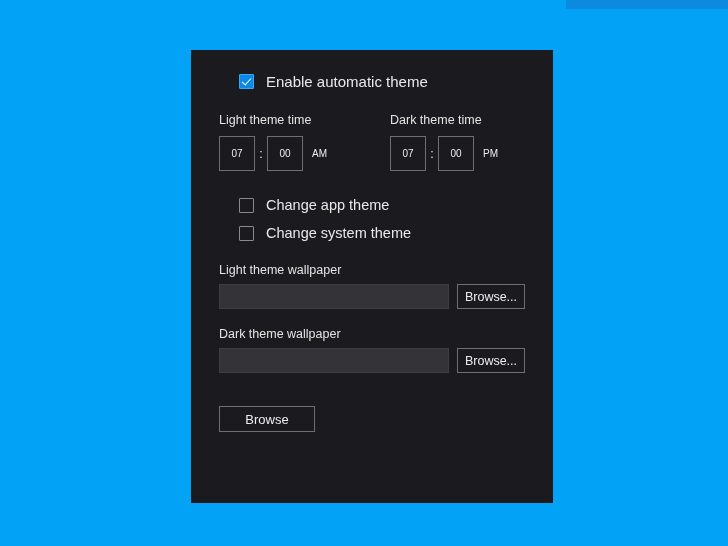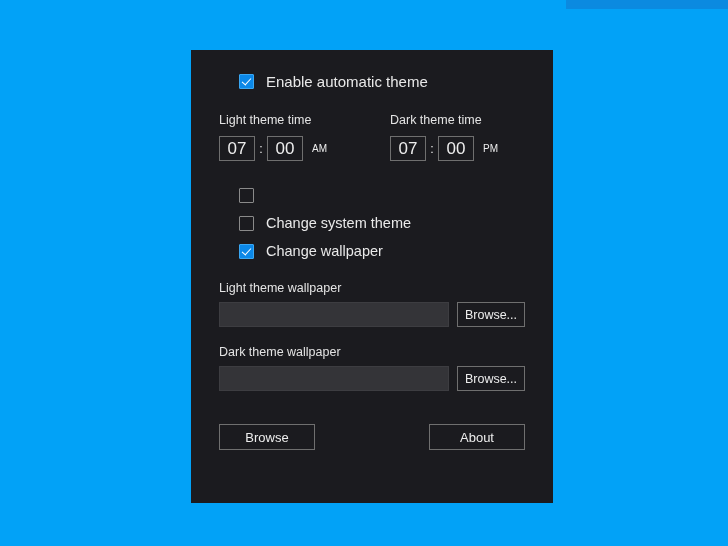--- a/index.html
+++ b/index.html
@@ -129,26 +129,26 @@
     color: #e4e4e4;
     margin-bottom: 9px;
     white-space: nowrap;
   }
   .time-fields {
     display: flex;
     align-items: center;
   }
   .time-box {
     width: 36px;
-    height: 25px;
+    height: 35px;
     box-sizing: border-box;
     border: 1px solid #6f6f6f;
     background: #1b1b1f;
     color: #ededed;
-    font-size: 17px;
+    font-size: 10px;
     display: flex;
     align-items: center;
     justify-content: center;
     font-family: "Liberation Sans", sans-serif;
   }
   .time-colon {
     width: 12px;
     text-align: center;
     font-size: 12.5px;
     color: #ededed;
@@ -255,31 +255,28 @@
             <div class="time-ampm">PM</div>
           </div>
         </div>
 
       </div>
 
       <div class="options">
 
         <div class="cb-row">
           <span class="cb-box"></span>
+          <span class="cb-label">Change app theme</span>
         </div>
 
         <div class="cb-row">
           <span class="cb-box"></span>
           <span class="cb-label">Change system theme</span>
         </div>
 
-        <div class="cb-row">
-          <span class="cb-box checked"></span>
-          <span class="cb-label">Change wallpaper</span>
-        </div>
 
       </div>
 
       <div class="wp-section">
         <div class="section-label">Light theme wallpaper</div>
         <div class="wp-row">
           <div class="wp-input" title=""></div>
           <div class="browse-btn">Browse...</div>
         </div>
       </div>
@@ -287,18 +284,17 @@
       <div class="wp-section">
         <div class="section-label">Dark theme wallpaper</div>
         <div class="wp-row">
           <div class="wp-input" title=""></div>
           <div class="browse-btn">Browse...</div>
         </div>
       </div>
 
       <div class="footer">
         <div class="footer-btn">Browse</div>
-        <div class="footer-btn">About</div>
       </div>
 
     </div>
   </div>
 </div>
 
 </body></html>

